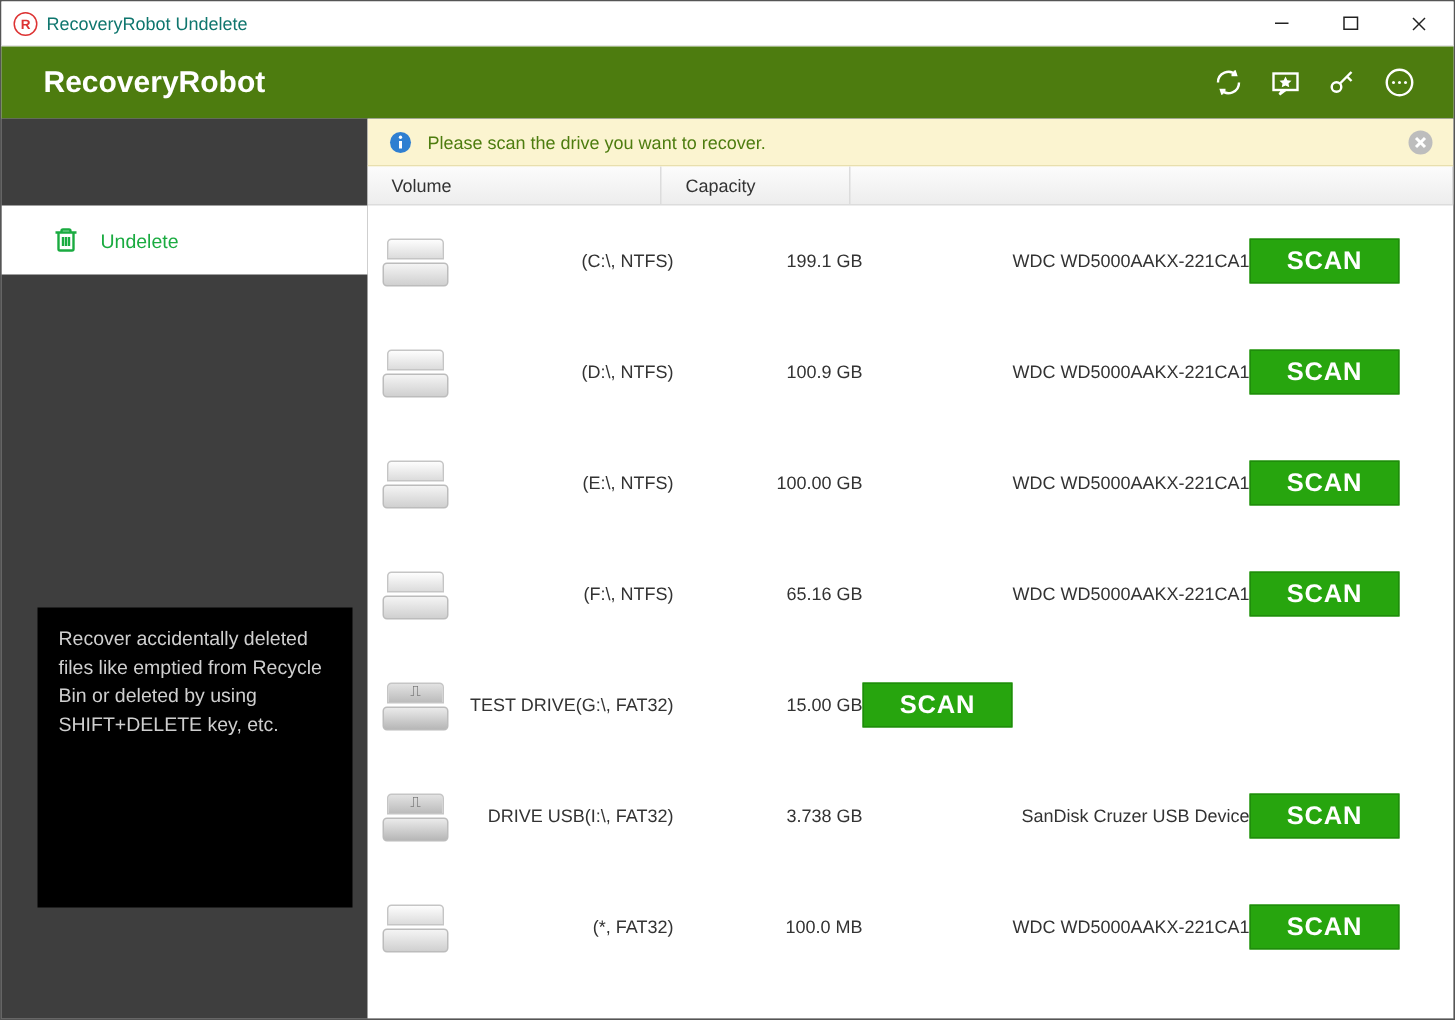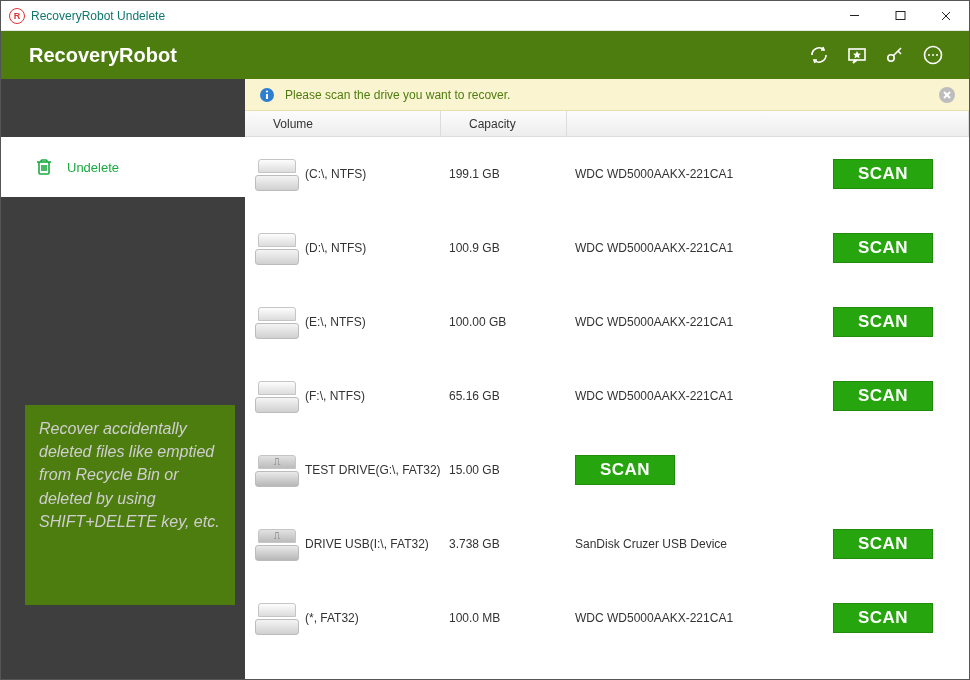--- a/index.html
+++ b/index.html
@@ -15,40 +15,40 @@
   
   .header { height:48px; background:#4d7c0f; display:flex; align-items:center; padding:0 22px 0 28px; color:#fff; }
   .header .brand { font-size:20px; font-weight:bold; }
   .header .hspacer { flex:1; }
   .header .hicon { width:28px; height:28px; margin-left:10px; display:flex; align-items:center; justify-content:center; cursor:pointer; }
   .header .hicon svg { stroke:#fff; stroke-width:1.6; fill:none; }
   
   .body { flex:1; display:flex; background:#3e3e3e; overflow:hidden;}
   .sidebar { width:244px; background:#3e3e3e; display:flex; flex-direction:column; }
   .sidegap { height:58px; }
-  .navitem { height:60px; background:#fff; display:flex; align-items:center; padding-left:34px; gap:14px; color:#1aab40; font-size:13px; }
+  .navitem { height:46px; background:#fff; display:flex; align-items:center; padding-left:34px; gap:14px; color:#1aab40; font-size:13px; }
   .navitem svg { stroke:#1aab40; stroke-width:1.6; fill:none; }
   .sidespacer { flex:1; }
-  .helpbox { margin:6px 10px 74px 24px; padding:12px 14px; background:#4d7c0f; color:#cfcfcf; font-size:16px; line-height:1.45; height:200px;font-style:italic;}
+  .helpbox { margin:6px 10px 74px 24px; padding:12px 14px; background:#000000; color:#cfcfcf; font-size:13px; line-height:1.45; height:200px;}
   
   .main { flex:1; background:#fff; display:flex; flex-direction:column; overflow:hidden;}
   .infobar { height:32px; background:#fbf4d0; border-bottom:1px solid #e8dfae; display:flex; align-items:center; padding:0 14px; font-size:12px; color:#4d7c0f; }
   .infobar .info-icon { width:16px; height:16px; margin-right:10px; }
   .infobar .close { margin-left:auto; width:16px; height:16px; border-radius:50%; background:#bdbdbd; display:flex; align-items:center; justify-content:center; cursor:pointer;}
   .infobar .close svg { stroke:#fff; stroke-width:2; }
   
   .thead { height:26px; display:flex; align-items:center; font-size:12px; color:#333; background:linear-gradient(#fcfcfc,#ededed); border-bottom:1px solid #dcdcdc; }
-  .thead .th { padding-left:28px; border-right:1px solid #dcdcdc; height:100%; display:flex; align-items:center;}
+  .thead .th { padding-left:16px; border-right:1px solid #dcdcdc; height:100%; display:flex; align-items:center;}
   .col-vol { width:196px; }
   .col-cap { width:126px; }
   .col-info { width:246px; }
   .col-op  { width:114px; }
   .col-end { flex:1; }
   
-  .rows { flex:1; overflow-y:auto; }
+  .rows { flex:1; overflow-y:auto;text-align:right; }
   .row { height:74px; display:flex; align-items:center; padding:0 12px 0 10px; font-size:12px; color:#333; }
   .driveicon { width:44px; height:34px; margin-right:6px; position:relative; }
   .driveicon .base { position:absolute; left:0; right:0; bottom:0; height:16px; border-radius:3px; background:linear-gradient(#f4f4f4,#d0d0d0); border:1px solid #bcbcbc;}
   .driveicon .lid  { position:absolute; left:3px; right:3px; top:2px; height:14px; border-radius:3px 3px 0 0; background:linear-gradient(#fdfdfd,#dcdcdc); border:1px solid #c5c5c5;}
   .driveicon.usb .base { background:linear-gradient(#eaeaea,#b7b7b7); }
   .driveicon.usb .lid  { background:linear-gradient(#e2e2e2,#bcbcbc); }
   .driveicon .usb-sym { position:absolute; left:50%; top:3px; transform:translateX(-50%); font-size:10px; color:#555; }
   .cell-vol { width:144px; }
   .cell-cap { width:126px; }
   .cell-info{ width:258px; }

